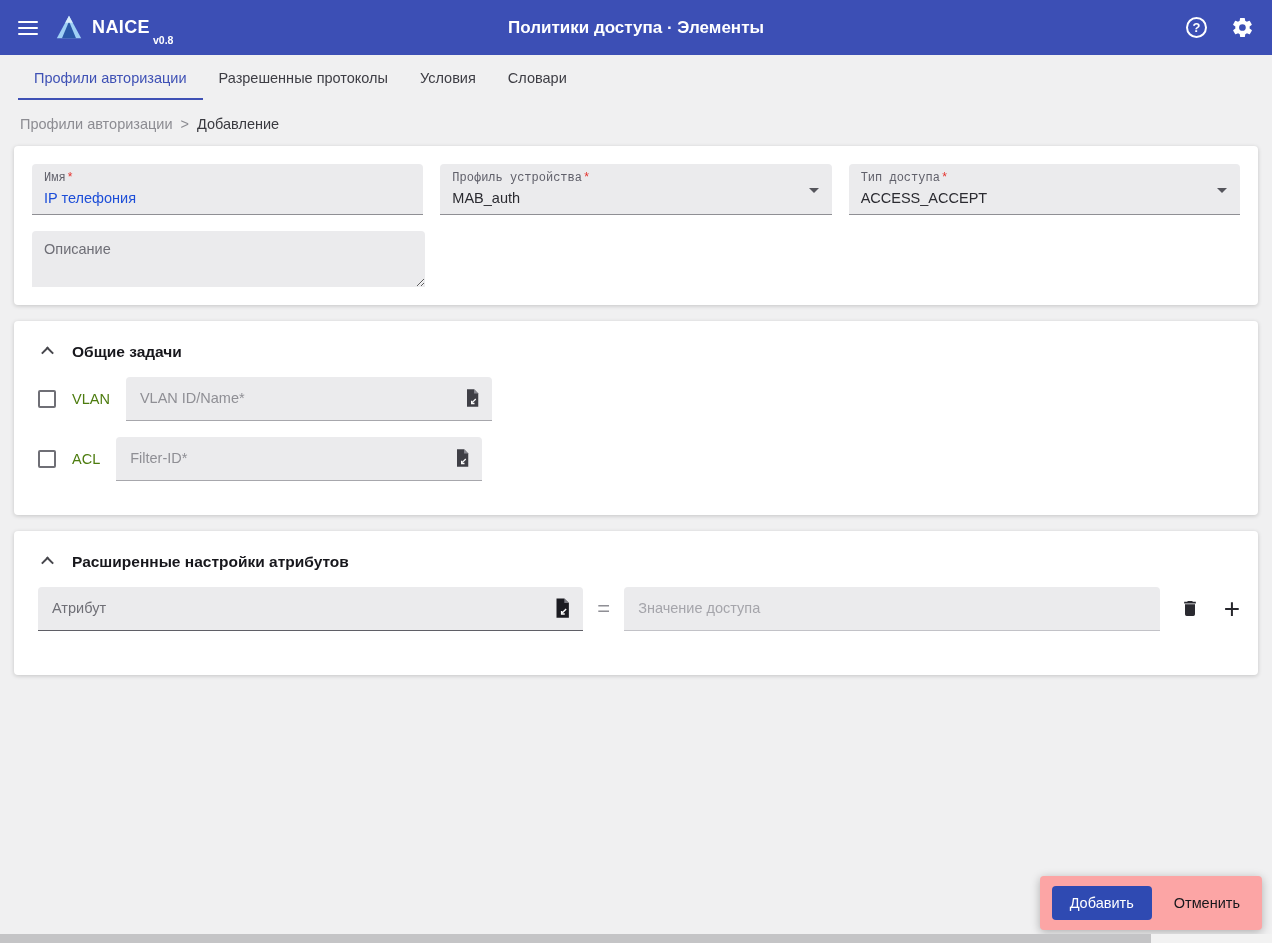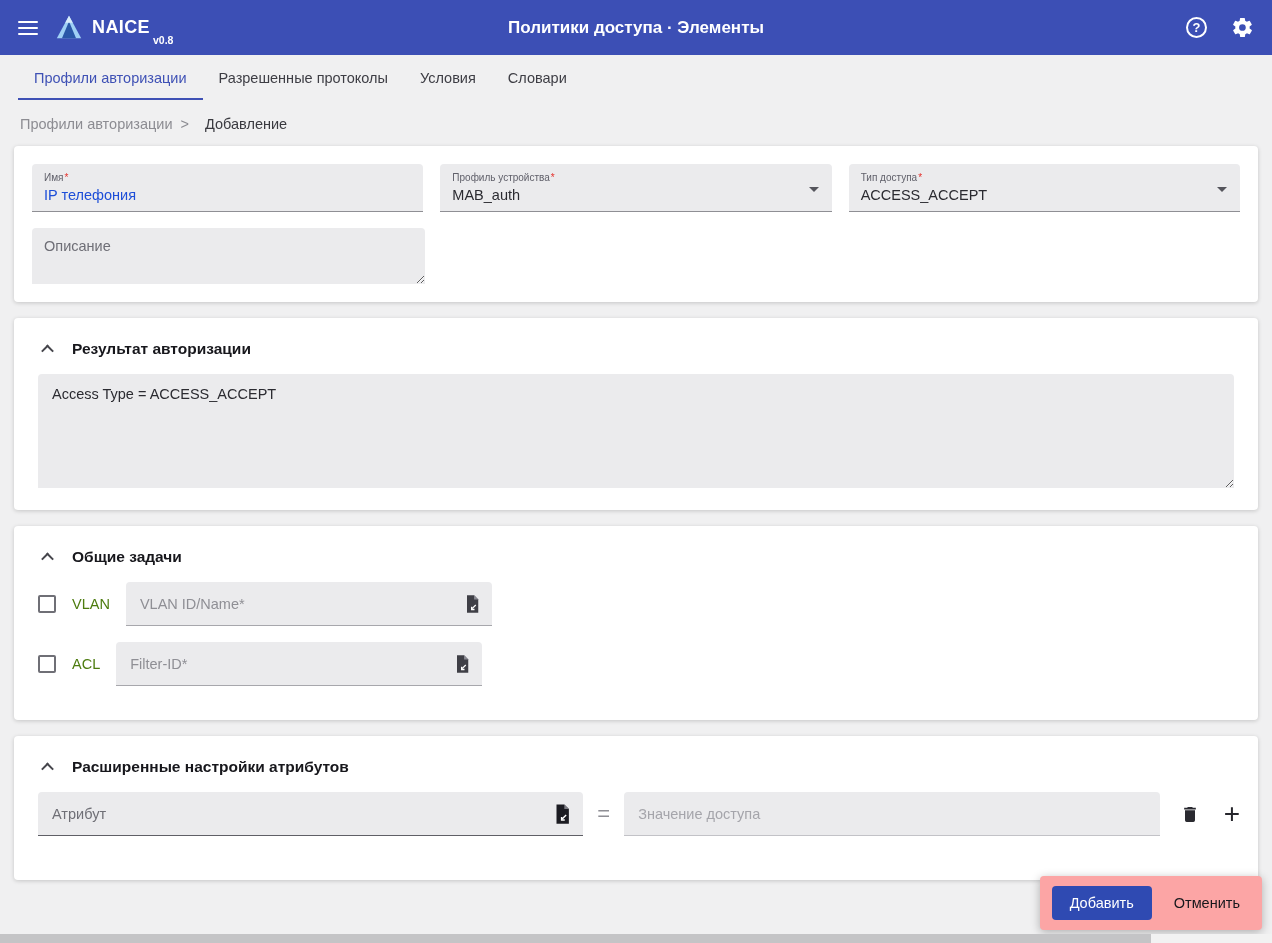--- a/index.html
+++ b/index.html
@@ -39,39 +39,39 @@
   .tab {
     padding:15px 16px 12px; font-size:14.5px; color:#3d3d44; cursor:pointer;
     border-bottom:2px solid transparent; white-space:nowrap;
   }
   .tab.active { color:#3f51b5; border-bottom-color:#3f51b5; font-weight:500; }
 
   
   .breadcrumb { padding:16px 20px 14px; font-size:14.5px; color:#8c8c92; }
   .breadcrumb .crumb-parent { cursor:pointer; }
   .breadcrumb .crumb-sep { margin:0 8px; }
-  .breadcrumb .crumb-current { color:#3a3a40;margin-left:8px; }
+  .breadcrumb .crumb-current { color:#3a3a40; }
 
   
   .content { padding:0 14px; }
   .card {
     background:#fff; border-radius:4px; margin-bottom:16px;
     box-shadow:0 1px 4px rgba(0,0,0,.18);
     padding:18px;
   }
 
   
   .fields-row { display:flex; gap:17px; }
   .field {
     flex:1; position:relative; display:block;
     background:#ebebed; border-bottom:1px solid #8f8f94;
     border-radius:4px 4px 0 0; padding:7px 12px 8px; min-height:48px; cursor:text;
   }
   .field.select { cursor:pointer; }
-  .field-label { display:block; font-size:10px; color:#60606a; line-height:1.3; }
+  .field-label { display:block; font-size:12px; color:#60606a; line-height:1.3;font-family:Liberation Mono, monospace; }
   .req { color:#e5322d; margin-left:1px; }
   .field-input {
     display:block; width:100%; background:transparent; border:none; outline:none;
     font:inherit; font-size:14.5px; color:#1d4ed8; padding:0; margin-top:3px;
   }
   .field-value { display:block; font-size:14.5px; color:#2b2b31; margin-top:3px; }
   .select-arrow {
     position:absolute; right:13px; top:50%; margin-top:-1px;
     width:0; height:0; border-left:5px solid transparent; border-right:5px solid transparent;
     border-top:5px solid #55555c;
@@ -204,29 +204,20 @@
         <span class="select-arrow"></span>
       </div>
 
     </div>
 
     <div class="desc-wrap">
       <textarea class="desc-textarea" placeholder="Описание" style=""></textarea>
     </div>
   </section>
 
-  <section class="card">
-    <div class="section-head">
-      <span class="collapse-btn">
-          <i class="chev-up"></i>
-        </span>
-      <h2 class="section-title">Результат авторизации</h2>
-    </div>
-    <textarea class="result-textarea" style="">Access Type = ACCESS_ACCEPT</textarea>
-  </section>
 
   <section class="card">
     <div class="section-head">
       <span class="collapse-btn">
           <i class="chev-up"></i>
         </span>
       <h2 class="section-title">Общие задачи</h2>
     </div>
 
     <div class="task-row">

